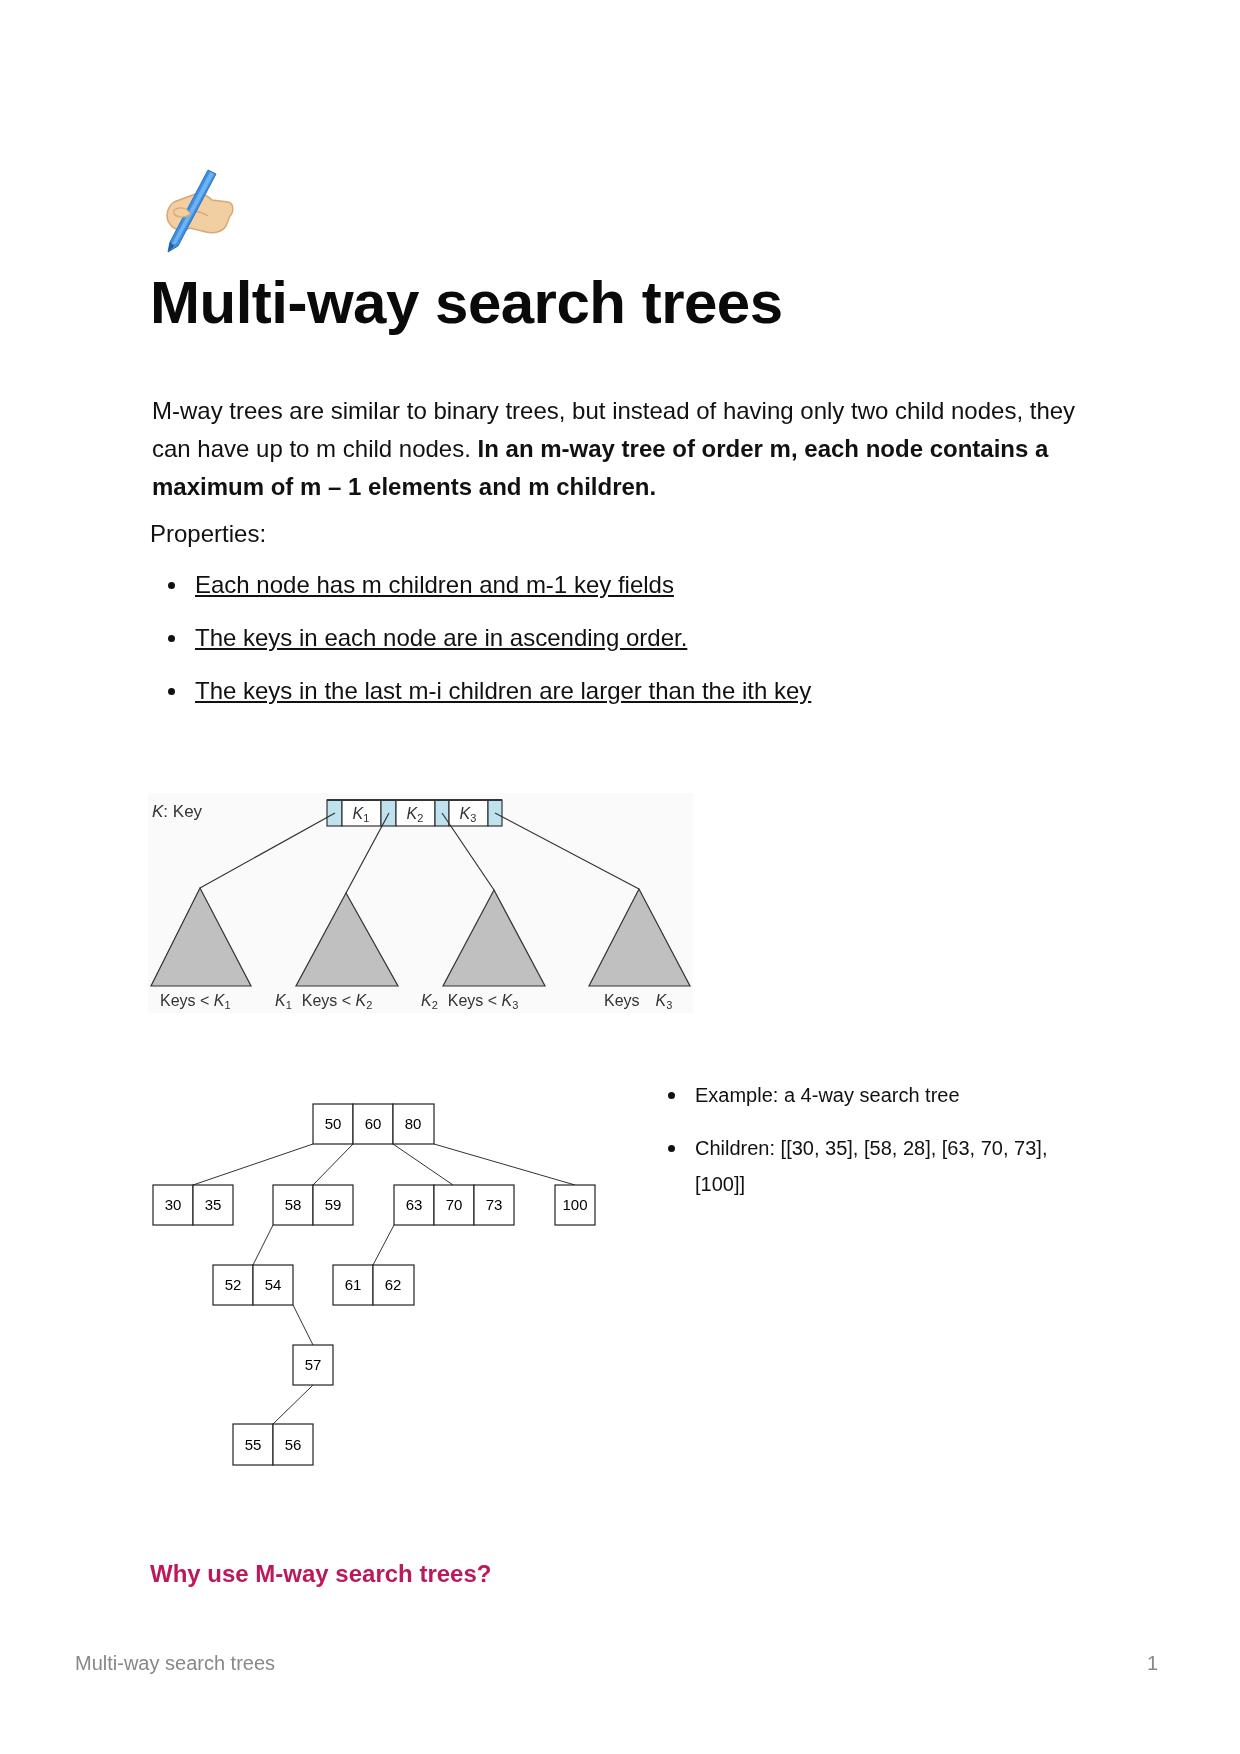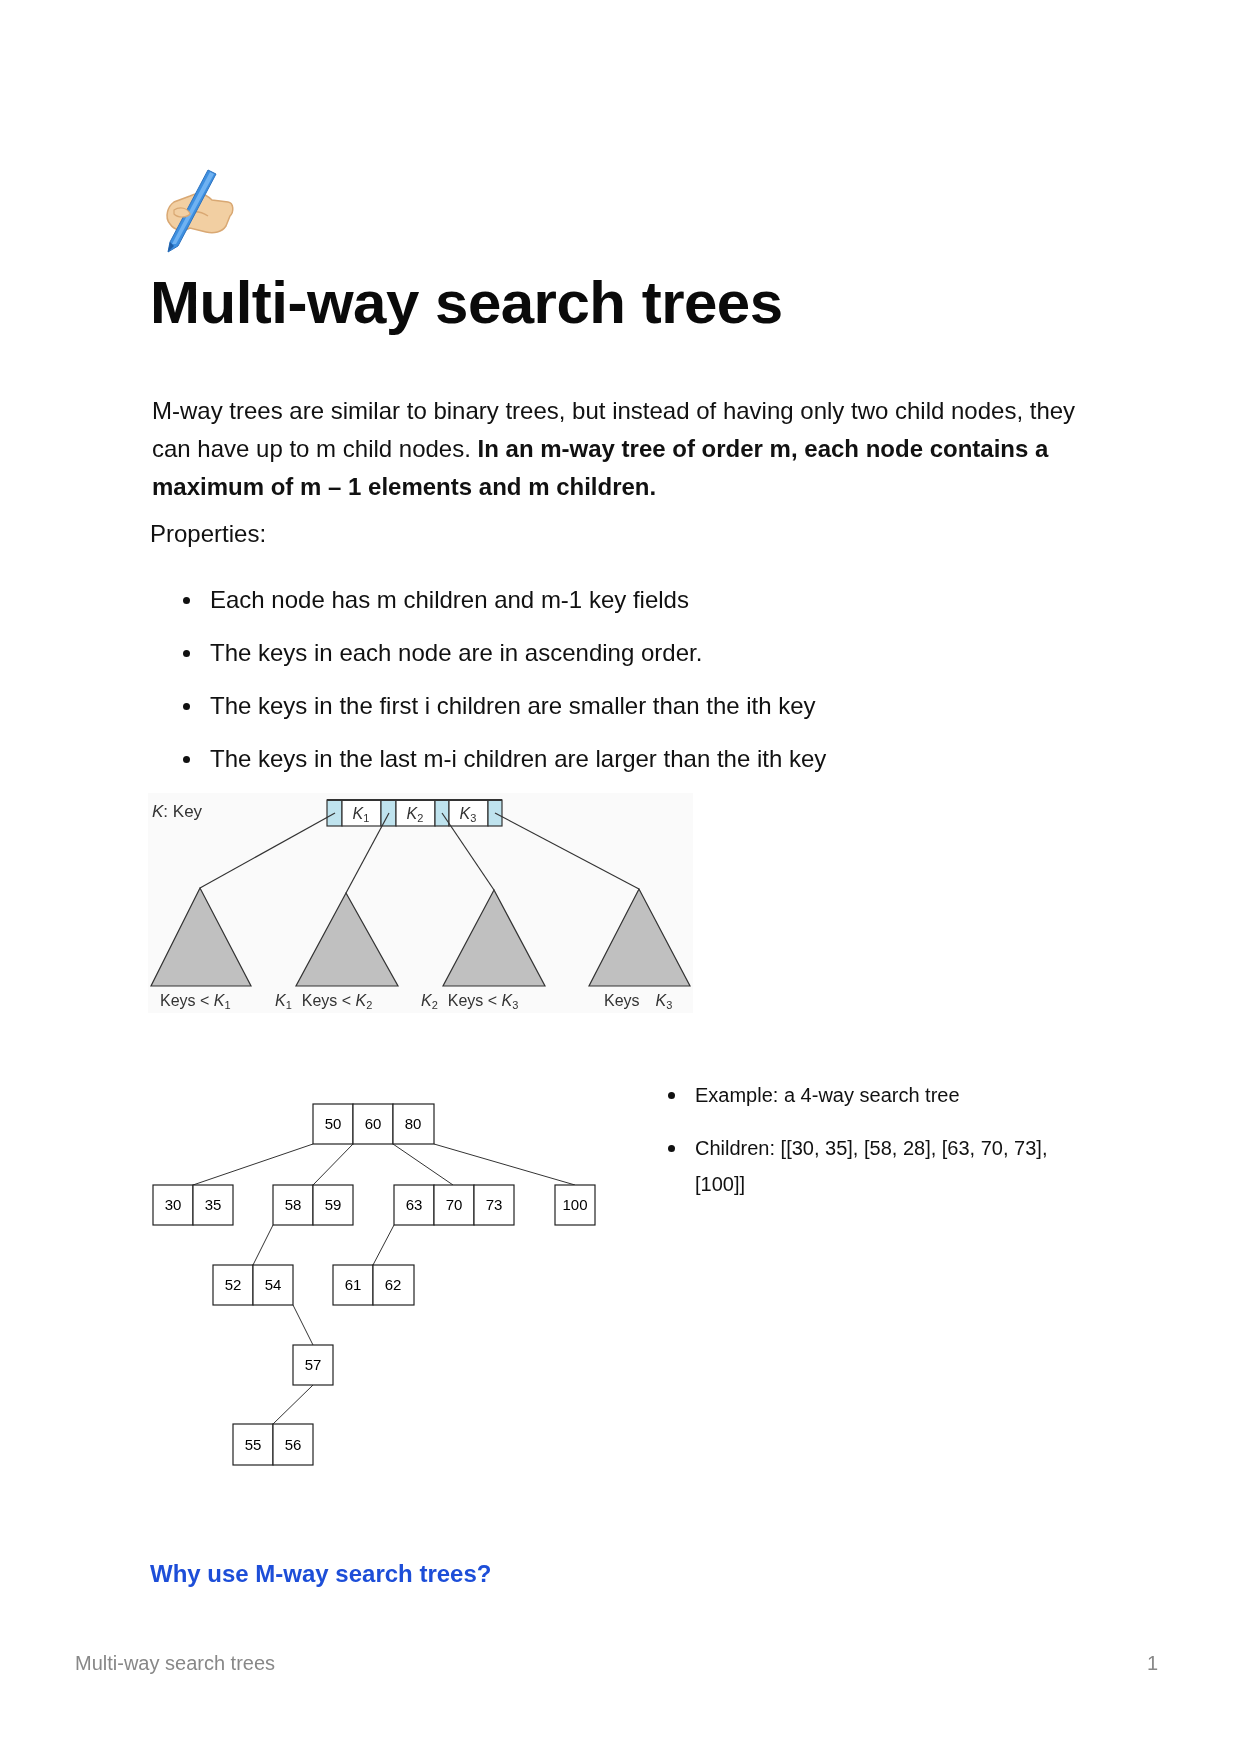--- a/index.html
+++ b/index.html
@@ -49,24 +49,25 @@
       top: 517px;
       margin: 0;
       font-size: 24px;
       line-height: 34px;
       text-align: center;
     }
     .props-list {
       position: absolute;
       left: 150px;
       top: 568px;
-      margin: 15px;
+      margin: 0;
       padding: 0;
       list-style: none;
       font-size: 24px;
+      text-decoration: underline;
     }
     .props-list li {
       position: relative;
       padding-left: 45px;
       height: 53px;
       line-height: 34px;
     }
     .props-list li::before {
       content: "";
       position: absolute;
@@ -118,21 +119,21 @@
       border-radius: 50%;
       background: #111;
     }
     .section-heading {
       position: absolute;
       left: 150px;
       top: 1560px;
       margin: 0;
       font-size: 24px;
       font-weight: bold;
-      color: #1d4ed8;
+      color: #be185d;
     }
     .footer-title {
       position: absolute;
       left: 75px;
       top: 1652px;
       font-size: 20px;
       color: #888888;
     }
     .footer-page {
       position: absolute;
@@ -160,21 +161,20 @@
 
 <h1 class="page-title">Multi-way search trees</h1>
 
 <p class="intro"><span>M-way trees are similar to binary trees, but instead of having only two child nodes, they can have up to m child nodes. </span><b>In an m-way tree of order m, each node contains a maximum of m – 1 elements and m children.</b></p>
 
 <p class="props-label">Properties:</p>
 
 <ul class="props-list">
   <li>Each node has m children and m-1 key fields</li>
   <li>The keys in each node are in ascending order.</li>
-  <li>The keys in the first i children are smaller than the ith key</li>
   <li>The keys in the last m-i children are larger than the ith key</li>
 </ul>
 
 <svg class="diagram1" viewBox="0 0 545 220">
 
   <text x="4" y="24" font-size="17" fill="#333"><tspan font-style="italic">K</tspan><tspan>: Key</tspan></text>
 
   <g stroke="#333" stroke-width="1.2">
     <rect x="179" y="7" width="15" height="26" fill="#bfe3ee"></rect>
     <rect x="194" y="7" width="39" height="26" fill="#ffffff"></rect>

